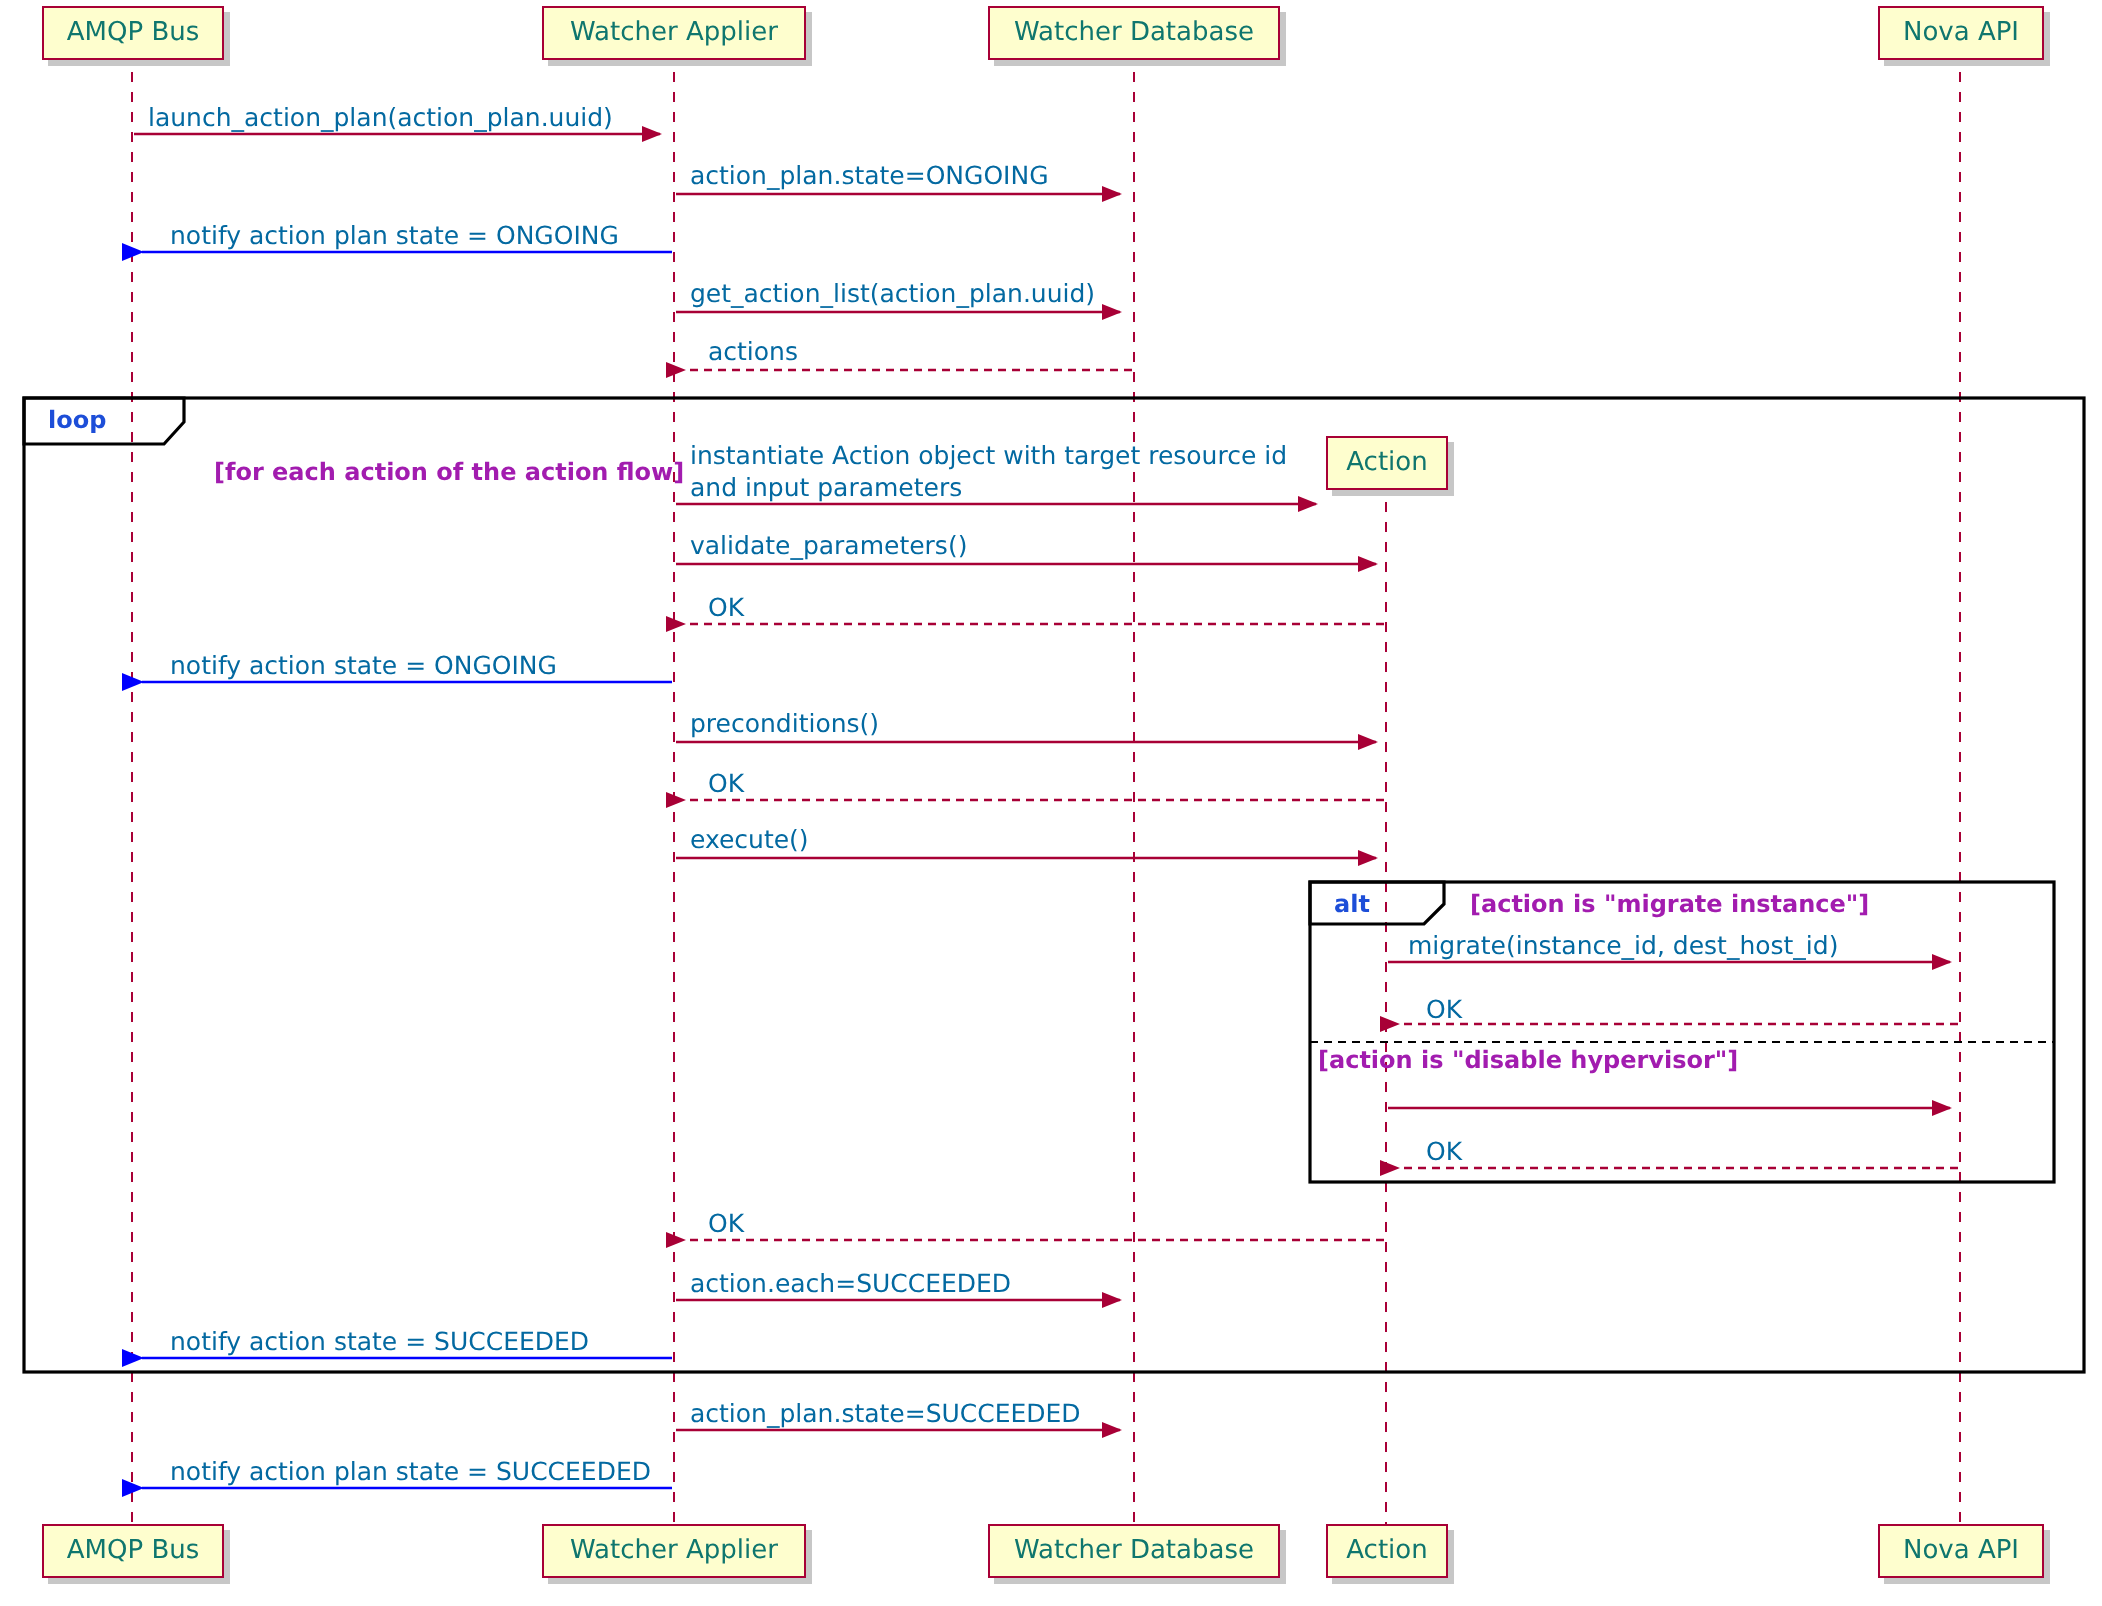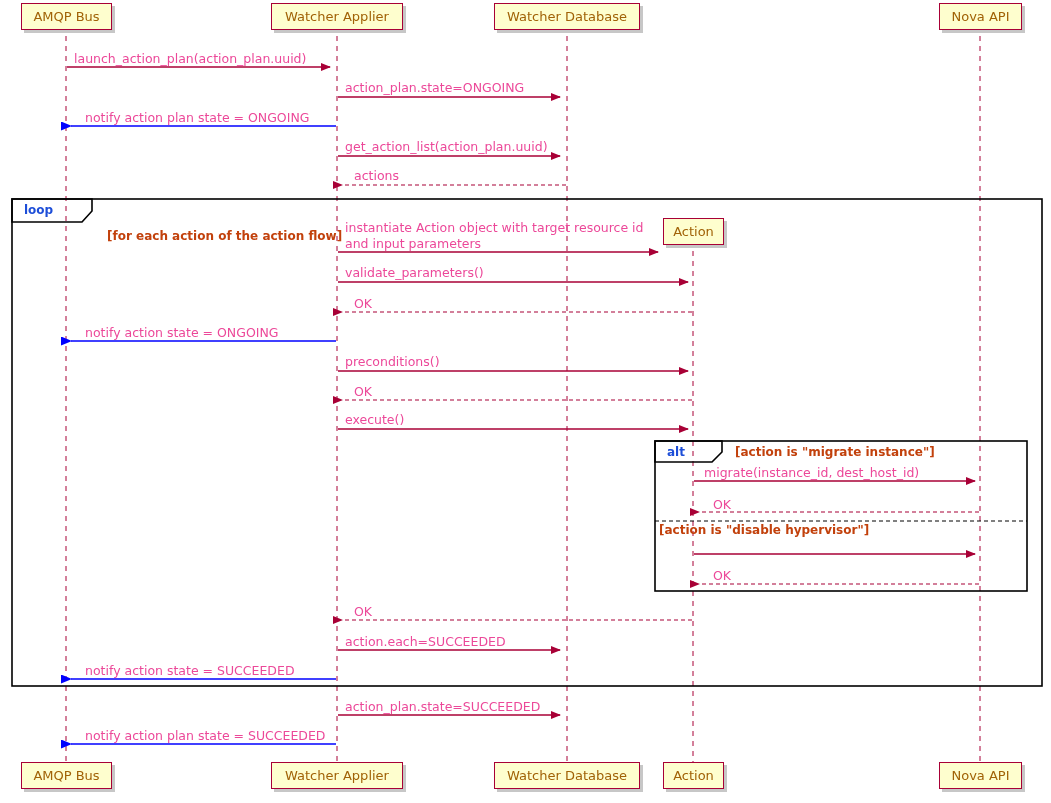--- a/index.html
+++ b/index.html
@@ -22,41 +22,41 @@
     left: 0;
     top: 0;
     width: 1051px;
     height: 803px;
     overflow: visible;
   }
   .participant {
     position: absolute;
     background: #FEFECE;
     border: 1.5px solid #A80036;
-    color: #a16207;
+    color: #0f766e;
     font-size: 13px;
     line-height: 1;
     padding: 6px 9px;
     box-sizing: border-box;
     white-space: nowrap;
     box-shadow: 3px 3px 0px 0px rgba(0,0,0,0.22);
     text-align: center;
   }
   .msg-label {
     position: absolute;
     font-size: 12.5px;
-    color: #ec4899;
+    color: #0369a1;
     white-space: pre;
     line-height: 1.15;
   }
   .frame-label {
     position: absolute;
     font-size: 12px;
     font-weight: bold;
-    color: #c2410c;
+    color: #a21caf;
     white-space: nowrap;
   }
   .frame-tag {
     position: absolute;
     font-size: 12px;
     font-weight: bold;
     color: #1d4ed8;
     white-space: nowrap;
   }
 </style>

